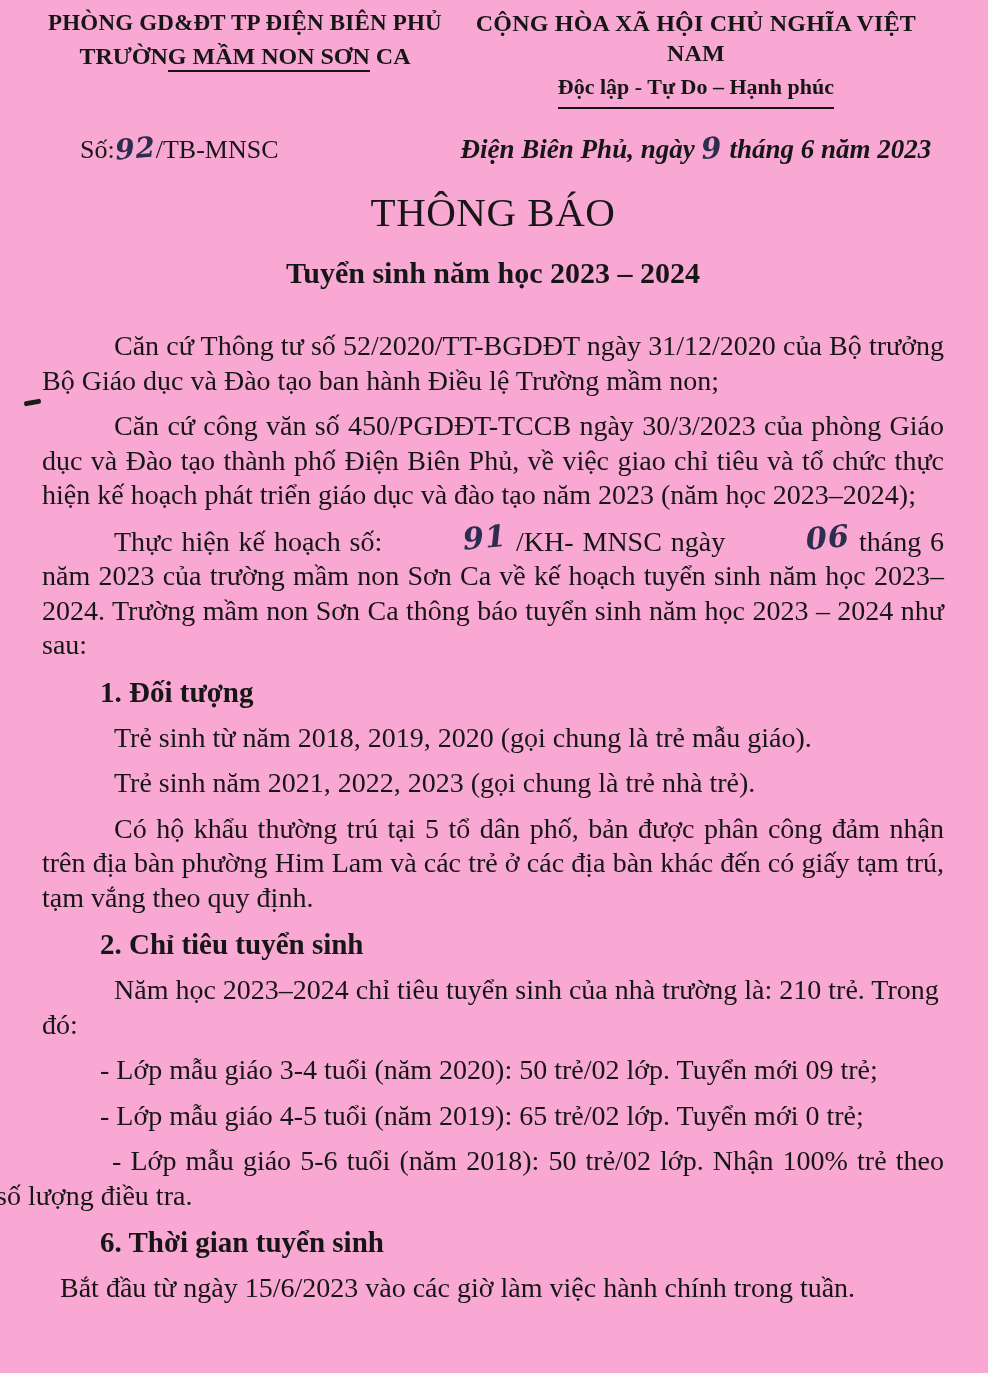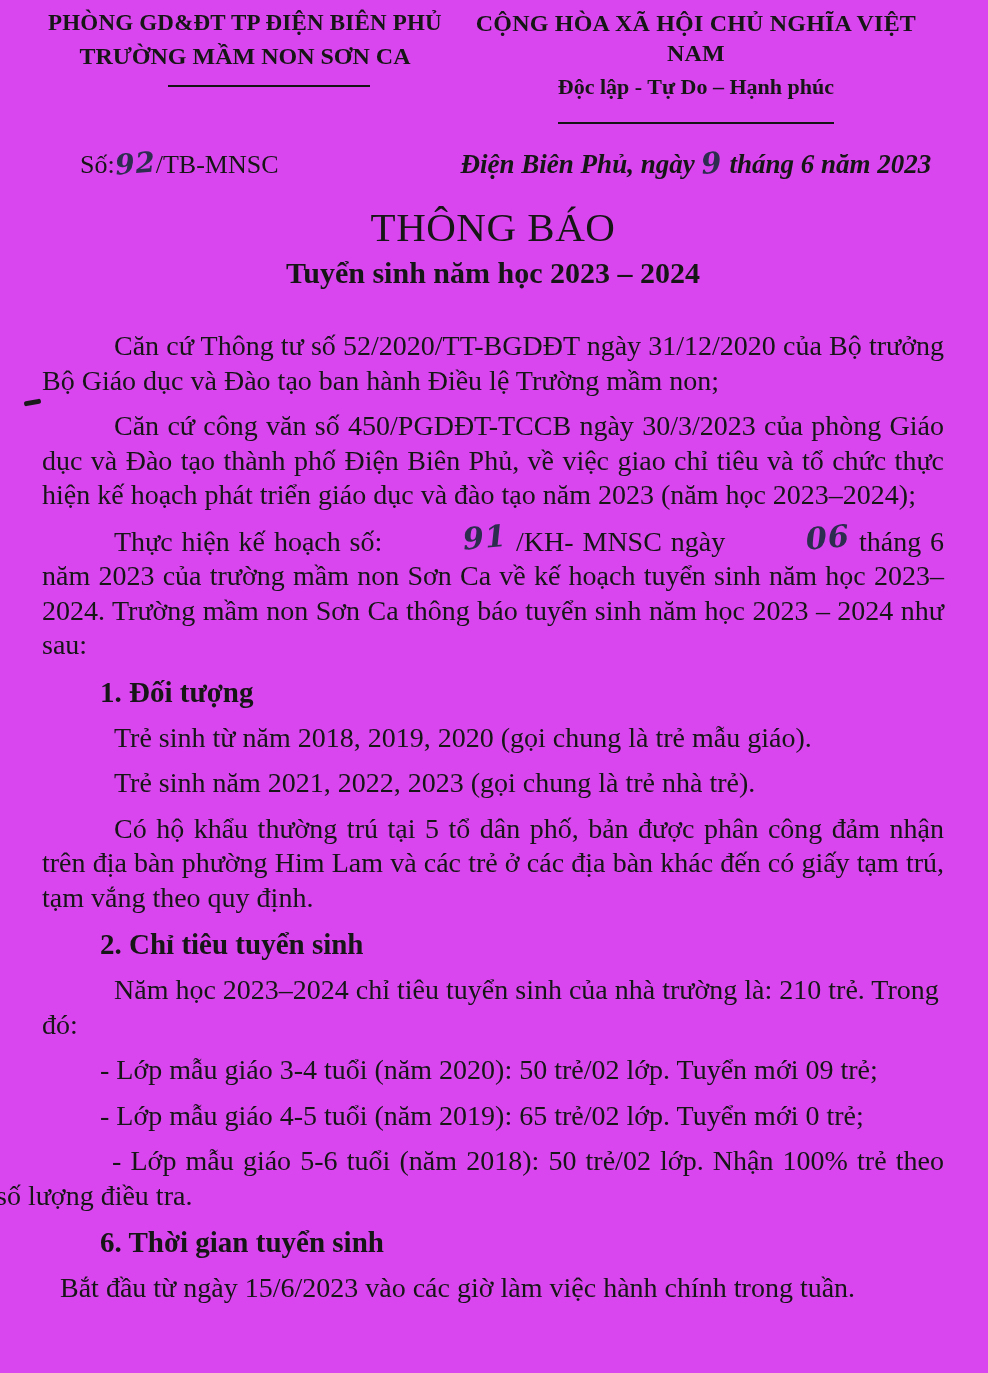--- a/index.html
+++ b/index.html
@@ -1,51 +1,51 @@
 <!DOCTYPE html>
 <html lang="vi"><head>
 <meta charset="utf-8">
 <style>
   html,body{margin:0;padding:0;background:#e8e8e6;}
   .page{
     position:relative;
     width:988px;height:1373px;
     margin:0 auto;
-    background:#d946ef;
+    background:#f9a8d4;
     color:#161616;
     font-family:"Liberation Serif","DejaVu Serif",serif;
     overflow:hidden;
     box-sizing:border-box;
     padding:8px 44px 0 42px;
   }
   
   .hdr{display:flex;width:100%;}
   .hdr-left{width:45%;text-align:center;}
   .hdr-right{width:55%;text-align:center;}
   .hdr-left .l1{font-size:23px;font-weight:700;letter-spacing:.2px;line-height:30px;}
   .hdr-left .l2{font-size:24px;font-weight:700;line-height:36px;}
   .hdr-right .l1{font-size:24px;font-weight:700;line-height:30px;letter-spacing:.2px;}
   .hdr-right .l2{font-size:22px;font-weight:700;line-height:38px;display:inline-block;}
-  .und{border-bottom:2.5px solid #141414;padding-bottom:16px;}
+  .und{border-bottom:2.5px solid #141414;padding-bottom:1px;}
   .row2{display:flex;margin-top:22px;align-items:baseline;}
   .row2-left{width:45%;font-size:26px;padding-left:38px;box-sizing:border-box;}
   .row2-right{width:55%;text-align:center;font-size:27px;font-style:italic;font-weight:600;}
   .hw{
     font-family:"DejaVu Serif",serif;
     font-style:italic;font-weight:700;
     color:#2d2d50;
     display:inline-block;
     transform:rotate(-5deg);
     letter-spacing:1px;
     font-size:1.08em;
   }
   
   .title{margin-top:26px;text-align:center;}
   .title .t1{font-size:41px;font-weight:400;line-height:42px;letter-spacing:.5px;}
-  .title .t2{font-size:30px;font-weight:700;line-height:40px;margin-top:5px;}
+  .title .t2{font-size:30px;font-weight:700;line-height:40px;margin-top:20px;}
   
   .body{margin-top:36px;font-size:28px;line-height:34.5px;}
   .body p{margin:0 0 11px 0;}
   p.just{text-align:justify;}
   p.ind{text-indent:72px;}
   p.item{text-indent:58px;}
   p.small-ind{text-indent:18px;}
   
   p.hang1{margin-left:-34px;text-indent:106px;}
   p.hang2{margin-left:-46px;text-indent:116px;}

